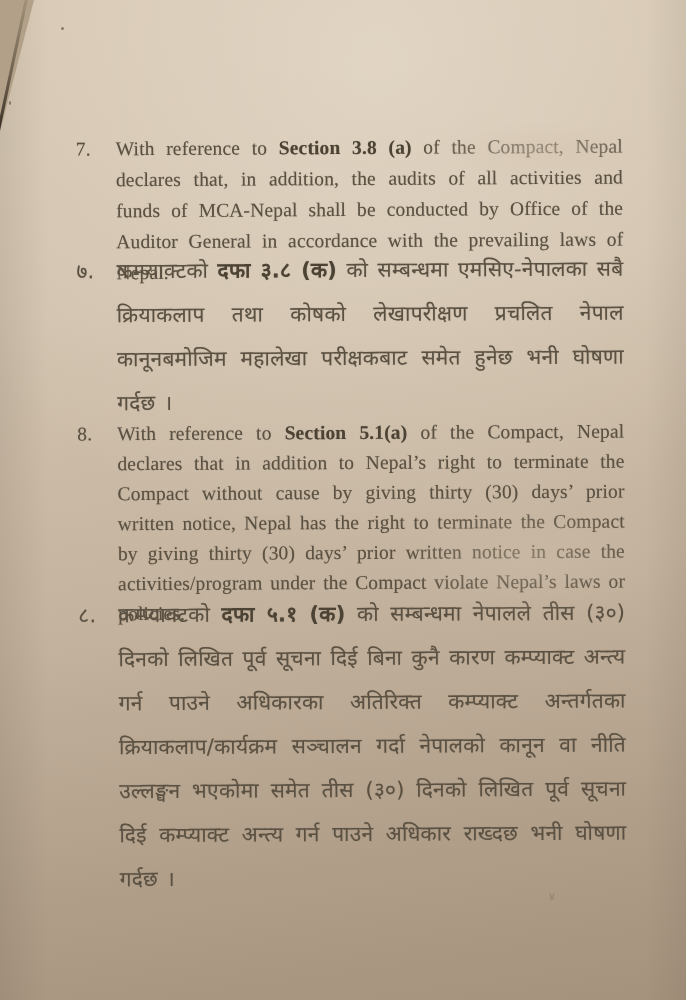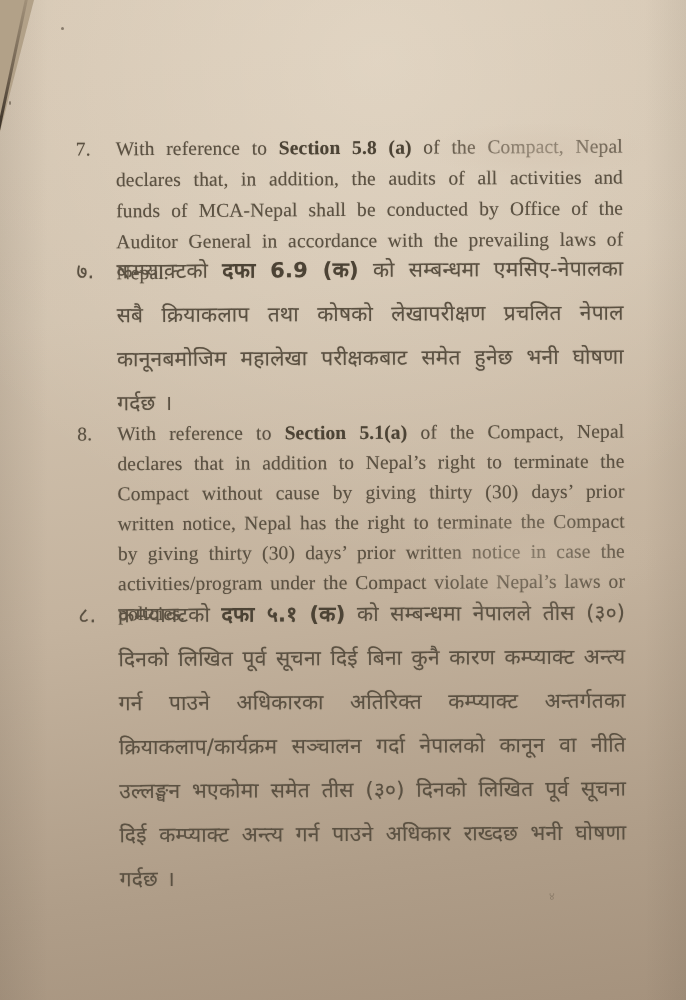--- a/index.html
+++ b/index.html
@@ -128,26 +128,26 @@
 
   <div class="corner-under"></div>
   <div class="corner-edge"></div>
   <div class="speck-a"></div>
   <div class="speck-b"></div>
 
   <div class="content">
 
     <div class="para en p7en">
       <span class="num">7.</span>
-      <div class="ptext"><span>With reference to </span><span class="bold">Section 5.8 (a)</span><span> of the Compact, Nepal declares that, in addition, the audits of all activities and funds of MCA-Nepal shall be conducted by Office of the Auditor General in accordance with the prevailing laws of Nepal.</span></div>
+      <div class="ptext"><span>With reference to </span><span class="bold">Section 3.8 (a)</span><span> of the Compact, Nepal declares that, in addition, the audits of all activities and funds of MCA-Nepal shall be conducted by Office of the Auditor General in accordance with the prevailing laws of Nepal.</span></div>
     </div>
 
     <div class="para ne p7ne">
       <span class="num">७.</span>
-      <div class="ptext"><span>कम्प्याक्टको </span><span class="bold">दफा 6.9 (क)</span><span> को सम्बन्धमा एमसिए-नेपालका सबै क्रियाकलाप तथा कोषको लेखापरीक्षण प्रचलित नेपाल कानूनबमोजिम महालेखा परीक्षकबाट समेत हुनेछ भनी घोषणा गर्दछ ।</span></div>
+      <div class="ptext"><span>कम्प्याक्टको </span><span class="bold">दफा ३.८ (क)</span><span> को सम्बन्धमा एमसिए-नेपालका सबै क्रियाकलाप तथा कोषको लेखापरीक्षण प्रचलित नेपाल कानूनबमोजिम महालेखा परीक्षकबाट समेत हुनेछ भनी घोषणा गर्दछ ।</span></div>
     </div>
 
     <div class="para en p8en">
       <span class="num">8.</span>
       <div class="ptext"><span>With reference to </span><span class="bold">Section 5.1(a)</span><span> of the Compact, Nepal declares that in addition to Nepal’s right to terminate the Compact without cause by giving thirty (30) days’ prior written notice, Nepal has the right to terminate the Compact by giving thirty (30) days’ prior written notice in case the activities/program under the Compact violate Nepal’s laws or policies.</span></div>
     </div>
 
     <div class="para ne p8ne">
       <span class="num">८.</span>
       <div class="ptext"><span>कम्प्याक्टको </span><span class="bold">दफा ५.१ (क)</span><span> को सम्बन्धमा नेपालले तीस (३०) दिनको लिखित पूर्व सूचना दिई बिना कुनै कारण कम्प्याक्ट अन्त्य गर्न पाउने अधिकारका अतिरिक्त कम्प्याक्ट अन्तर्गतका क्रियाकलाप/कार्यक्रम सञ्चालन गर्दा नेपालको कानून वा नीति उल्लङ्घन भएकोमा समेत तीस (३०) दिनको लिखित पूर्व सूचना दिई कम्प्याक्ट अन्त्य गर्न पाउने अधिकार राख्दछ भनी घोषणा गर्दछ ।</span></div>

